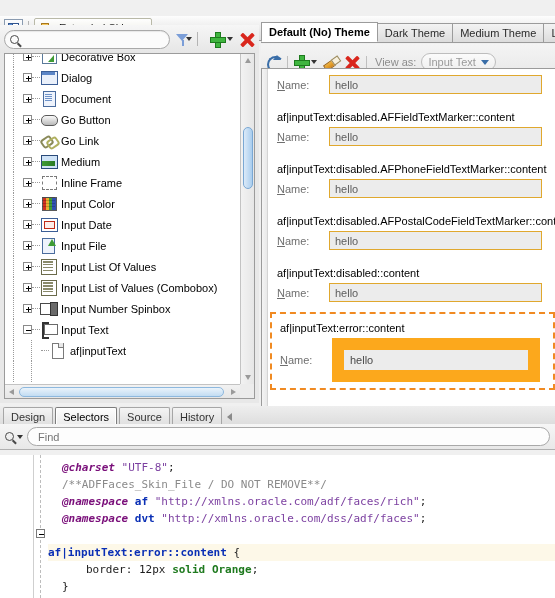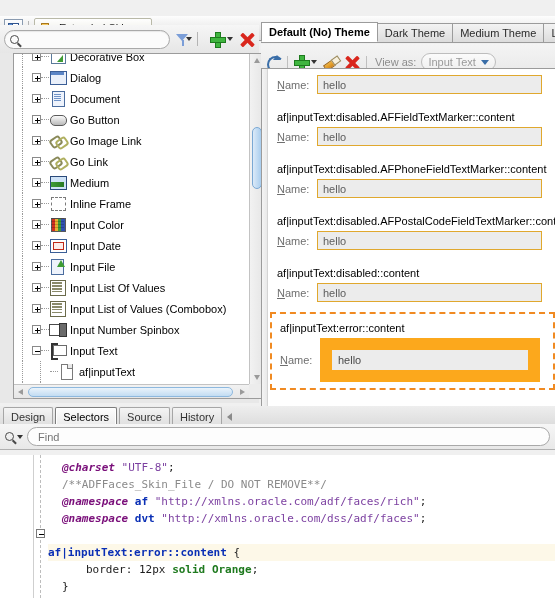--- a/index.html
+++ b/index.html
@@ -112,21 +112,21 @@
   .plus-ico:after {
     content:""; position:absolute; left:0; top:5px; width:14px; height:4px;
     background:#3fb53f; border:1px solid #1d7a1d;
   }
   .x-ico { width: 15px; height: 15px; position: relative; margin-left: 7px; cursor: pointer; flex:0 0 auto; }
   .x-ico span { position:absolute; left:-1px; top:6px; width:17px; height:4px; background:#d9261c; border-radius:1px; }
   .x-ico span:first-child { transform: rotate(45deg); }
   .x-ico span:last-child { transform: rotate(-45deg); }
 
   .tree-wrap {
-    position: absolute; left: 13px; top: 28px; width: 251px; height: 346px;
+    position: absolute; left: 4px; top: 28px; width: 251px; height: 346px;
     background: #fff; border: 1px solid #9b9b9b;
     overflow: hidden;
   }
   .tree-inner { position:absolute; left:0; top:0; right:14px; bottom:14px; overflow: hidden; }
   .tree-scroll { position: absolute; left:0; top:-8px; width: 100%; }
   .tnode {
     height: 21px; display: flex; align-items: center;
     font-size: 11px; color: #000; white-space: nowrap; cursor: pointer;
   }
   .tnode .guides { display:flex; height:21px; align-items:center; }
@@ -265,21 +265,21 @@
     background: linear-gradient(to right,#f4f4f4,#e9e9e9);
     border-right: 1px solid #d4d4d4;
   }
   .theme-content { position:absolute; left:7px; top:0; right:0; bottom:0; }
 
   .sel-group { padding: 6px 0 0 0; }
   .sel-title {
     font-size: 11px; color: #000; padding: 3px 0 4px 8px; white-space: nowrap;
   }
   .name-row { display: flex; align-items: center; padding: 0 0 8px 8px; }
-  .name-lbl { font-size: 11px; color: #6f6f6f; width: 40px; flex: 0 0 auto; }
+  .name-lbl { font-size: 11px; color: #6f6f6f; width: 52px; flex: 0 0 auto; }
   .name-lbl u { text-decoration: underline; }
   .name-inp {
     flex: 1 1 auto; height: 19px; margin-right: 13px;
     border: 1px solid #e0a82e; background: #ececec;
     font-family: "Liberation Sans", sans-serif; font-size: 11px;
     color: #5d5d5d; padding-left: 5px; outline: none;
   }
 
   
   .sel-group.err {
@@ -454,29 +454,20 @@
               <span class="ico ic-gobtn"></span>
               <span class="lbl">Go Button</span>
             </div>
             <div class="tnode">
               <span class="guides">
                 <span class="gl v"></span>
               </span>
               <span class="exp closed"></span>
               <span class="dash"></span>
               <span class="ico ic-link"></span>
-              <span class="lbl">Go Image Link</span>
-            </div>
-            <div class="tnode">
-              <span class="guides">
-                <span class="gl v"></span>
-              </span>
-              <span class="exp closed"></span>
-              <span class="dash"></span>
-              <span class="ico ic-link"></span>
               <span class="lbl">Go Link</span>
             </div>
             <div class="tnode">
               <span class="guides">
                 <span class="gl v"></span>
               </span>
               <span class="exp closed"></span>
               <span class="dash"></span>
               <span class="ico ic-img"></span>
               <span class="lbl">Medium</span>

